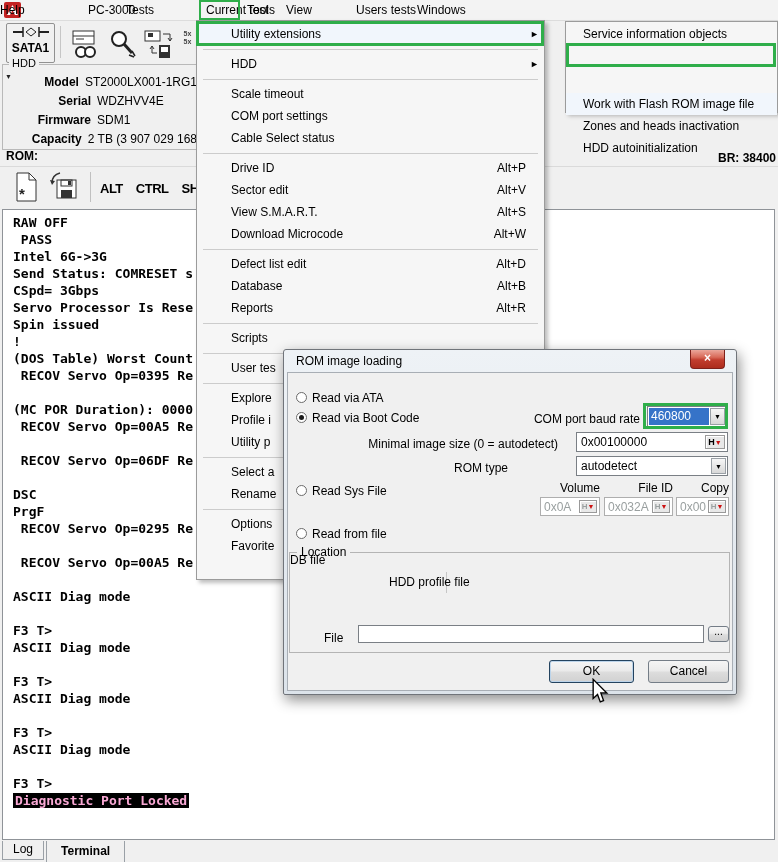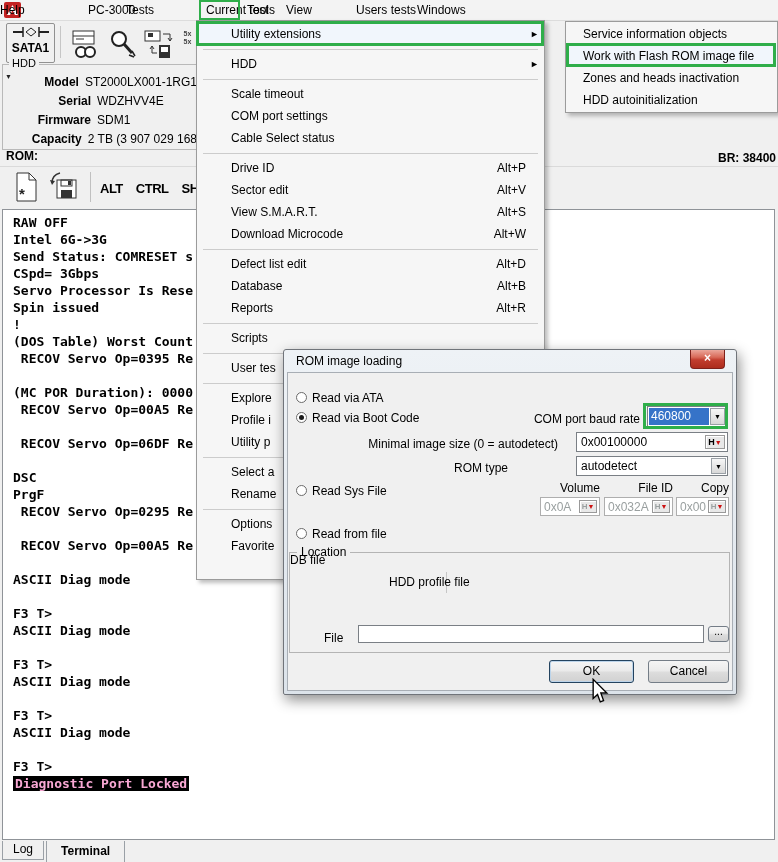--- a/index.html
+++ b/index.html
@@ -61,21 +61,21 @@
   .mi-label{flex:1;white-space:nowrap;}
   .mi-short{white-space:nowrap;}
   .mi-arrow{position:absolute;right:5px;top:0;font-size:9px;}
   .mi.hl{background:#f1f6fc;}
   .mi.sep{height:8px;padding:0;background:linear-gradient(#cccccc,#cccccc) 50% 50%/calc(100% - 12px) 1px no-repeat;}
 
   
   .submenu{left:565px;top:21px;width:213px;height:92px;background:#f6f6f6;border:1px solid #9b9b9b;
     box-shadow:3px 3px 4px rgba(0,0,0,.25);padding-top:1px;z-index:55;box-sizing:border-box;}
   .smi{height:22px;line-height:22px;padding-left:17px;white-space:nowrap;}
-  .smi.hl{background:#f1f6fc;}
+  .smi.hl{background:#f1f6fc;margin-top:48px;}
 
   
   .dlg{left:283px;top:349px;width:454px;height:346px;background:linear-gradient(#eef2f6,#dce3ea);
     border:1px solid #70747a;border-radius:3px 3px 2px 2px;box-shadow:2px 5px 14px rgba(0,0,0,.45);z-index:60;box-sizing:border-box;}
   .dlg-body{position:absolute;left:3px;top:22px;right:3px;bottom:3px;background:#f0f0f0;border:1px solid #a8aeb5;}
   .dlg-title{position:absolute;left:12px;top:4px;}
   .dlg-close{position:absolute;right:11px;top:0;width:35px;height:19px;color:#fff;text-align:center;line-height:17px;font-weight:bold;
     background:linear-gradient(#eba79b,#d86a59 40%,#c13d2e 55%,#ad2c1d);border:1px solid #7e201a;border-top:none;border-radius:0 0 4px 4px;box-sizing:border-box;}
   .radio{position:absolute;width:11px;height:11px;border-radius:50%;border:1px solid #6b6b6b;background:#fff;box-sizing:border-box;}
   .radio.on::after{content:"";position:absolute;left:2px;top:2px;right:2px;bottom:2px;border-radius:50%;background:#1a1a1a;}
@@ -234,20 +234,21 @@
   <div class="abs romkeys">
 
   <span class="romkey">ALT</span>
       <span class="romkey">CTRL</span>
       <span class="romkey">SHIFT</span>
     </div>
 
   <div class="abs term">
 
   <div class="tl"><span>RAW OFF</span></div>
+      <div class="tl"><span> PASS</span></div>
       <div class="tl"><span>Intel 6G-&gt;3G</span></div>
       <div class="tl"><span>Send Status: COMRESET s</span></div>
       <div class="tl"><span>CSpd= 3Gbps</span></div>
       <div class="tl"><span>Servo Processor Is Rese</span></div>
       <div class="tl"><span>Spin issued</span></div>
       <div class="tl"><span>!</span></div>
       <div class="tl"><span>(DOS Table) Worst Count</span></div>
       <div class="tl"><span> RECOV Servo Op=0395 Re</span></div>
       <div class="tl"><span></span></div>
       <div class="tl"><span>(MC POR Duration): 0000</span></div>

